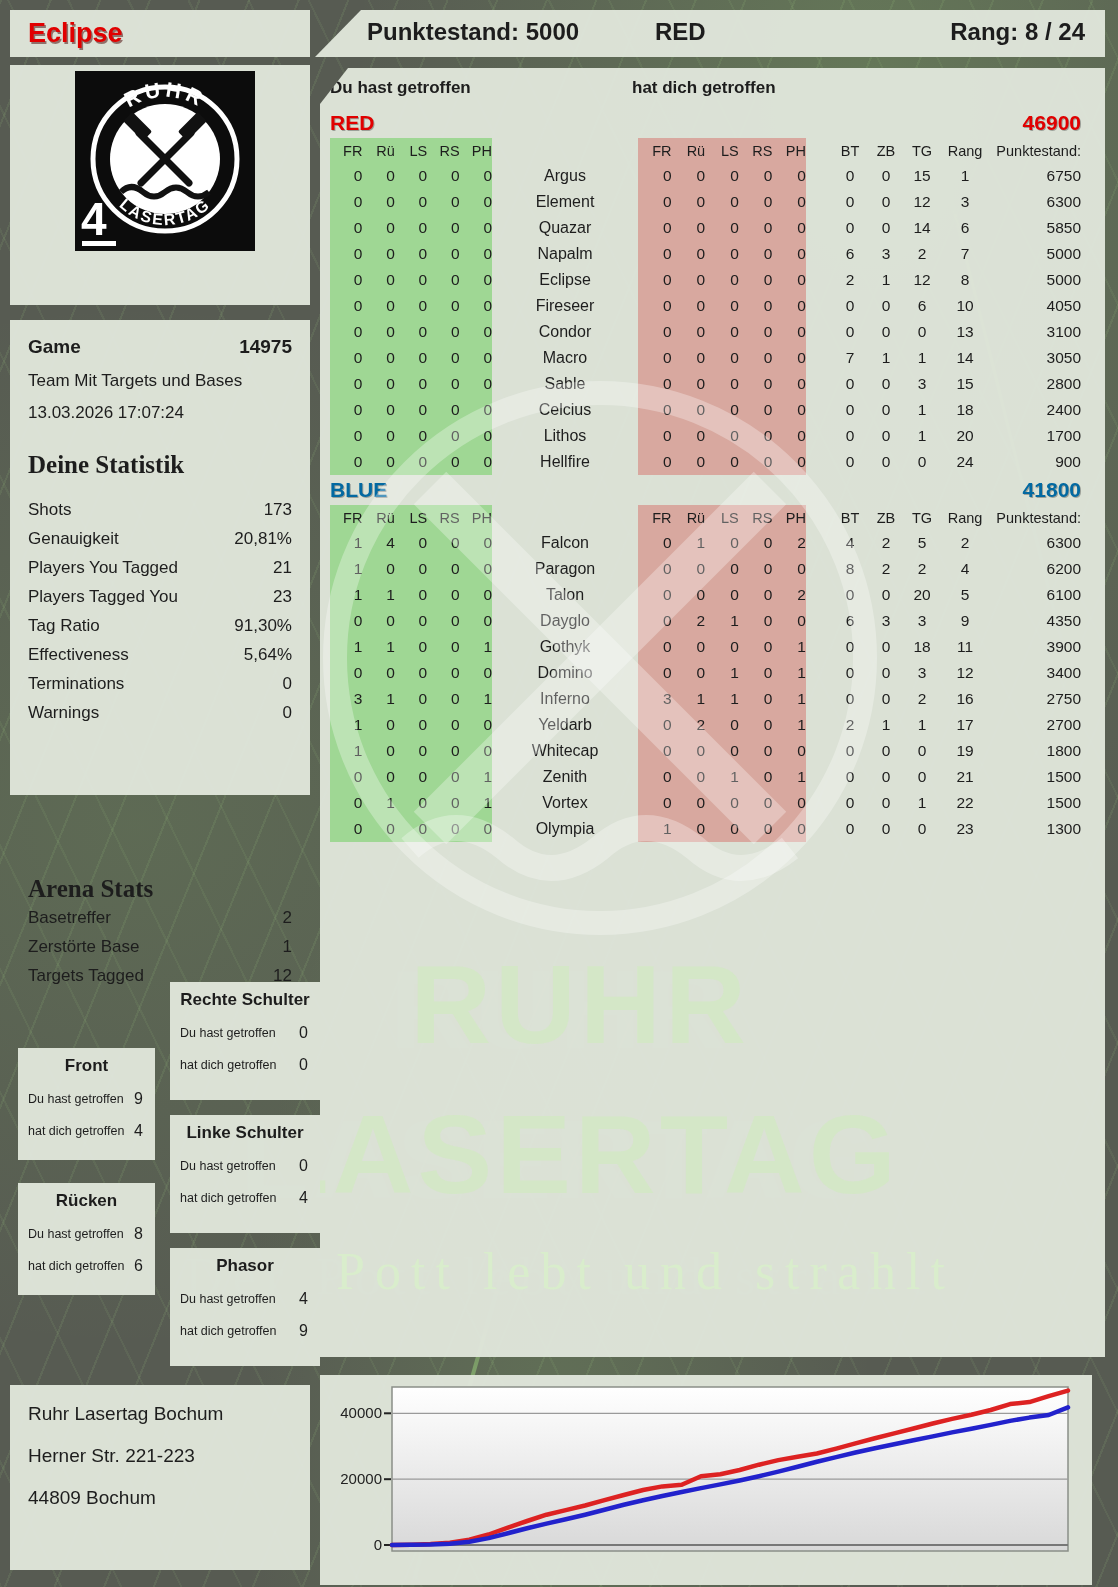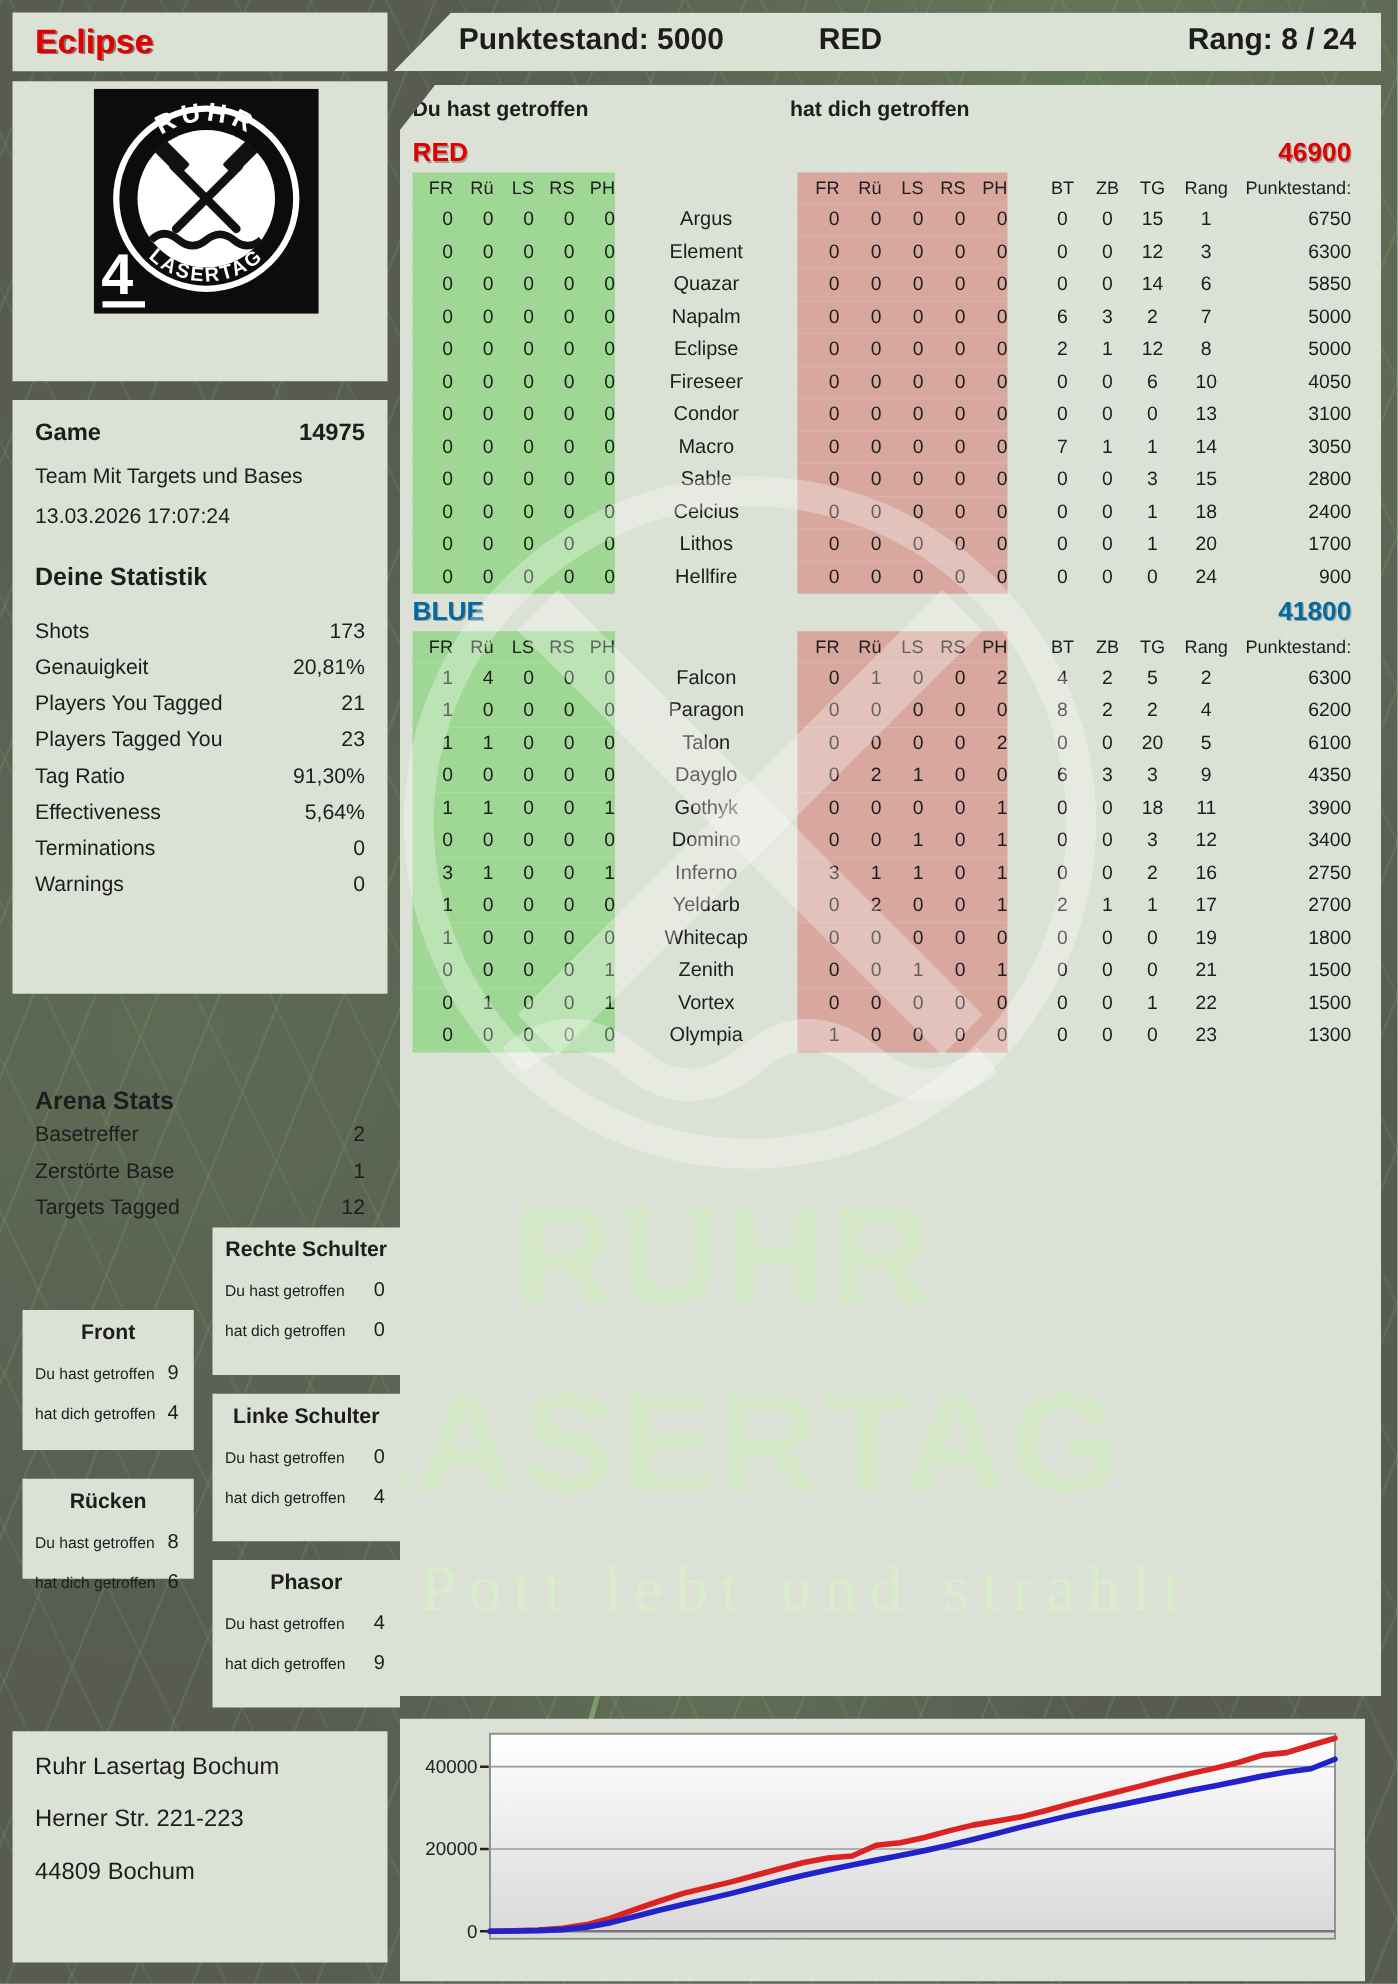--- a/index.html
+++ b/index.html
@@ -42,33 +42,33 @@
   
   .logo-box{left:10px;top:65px;width:300px;height:240px;}
   .logo-box svg{position:absolute;left:65px;top:6px;}
 
   
   .game-box{left:10px;top:320px;width:300px;height:475px;font-size:17px;}
   .game-inner{padding:16px 18px 0 18px;}
   .g-row{display:flex;justify-content:space-between;font-weight:bold;font-size:19px;}
   .g-mode{margin-top:13px;}
   .g-date{margin-top:12px;}
-  .sec-title{font-weight:bold;font-size:20px;margin-top:28px;}
+  .sec-title{font-weight:bold;font-size:25px;margin-top:28px;font-family:Liberation Serif, serif;}
   .srow{display:flex;justify-content:space-between;height:29px;align-items:center;}
   #stats-rows{margin-top:16px;}
   #arena-title{margin-top:148px;}
 
   
   .zone{font-size:12.5px;}
   .ztitle{text-align:center;font-weight:bold;font-size:17px;margin-top:8px;}
   .zrow{display:flex;justify-content:space-between;align-items:center;
     padding:0 12px 0 10px;margin-top:14px;}
   .zval{font-size:16px;}
   .zone-0{left:18px;top:1048px;width:137px;height:112px;}
-  .zone-1{left:18px;top:1183px;width:137px;height:80px;}
+  .zone-1{left:18px;top:1183px;width:137px;height:112px;}
   .zone-2{left:170px;top:982px;width:150px;height:118px;}
   .zone-3{left:170px;top:1115px;width:150px;height:118px;}
   .zone-4{left:170px;top:1248px;width:150px;height:118px;}
 
   
   .main-panel{left:320px;top:68px;width:785px;height:1289px;overflow:hidden;
     clip-path:polygon(0 36px, 28px 0, 100% 0, 100% 100%, 0 100%);}
   .hit-labels{position:relative;height:30px;padding-top:10px;font-weight:bold;font-size:17px;}
   .hit-labels span{position:absolute;top:10px;}
   .hl-you{left:10px;} .hl-them{left:312px;}

